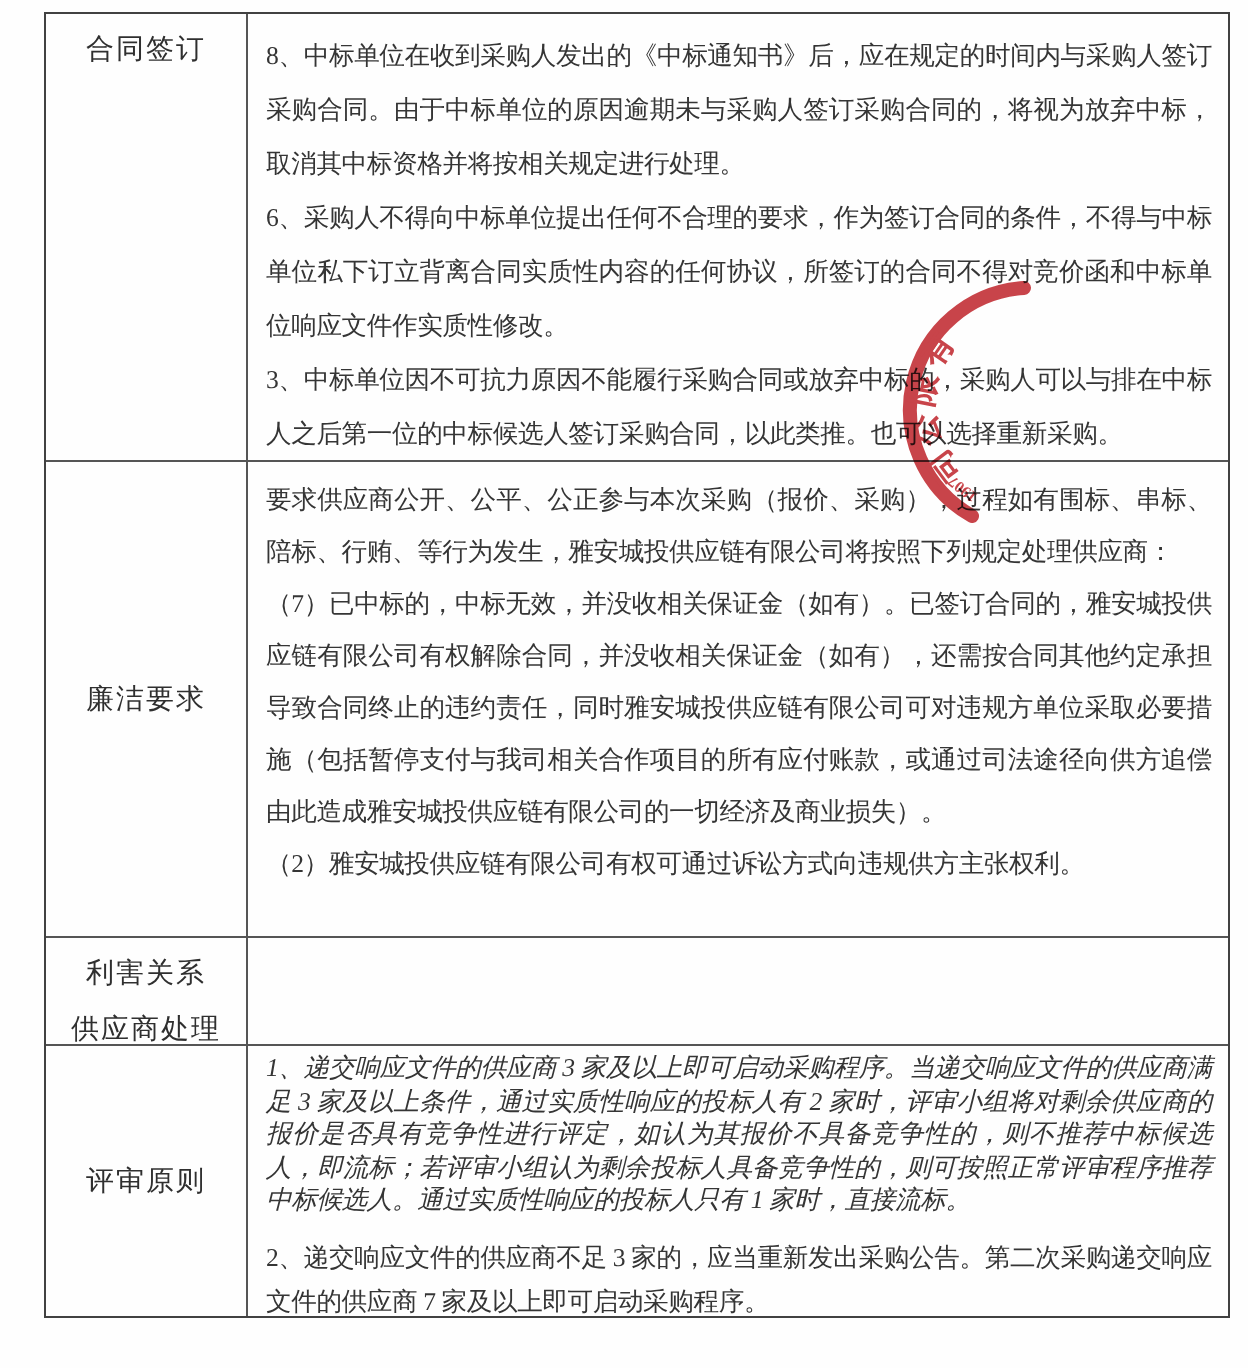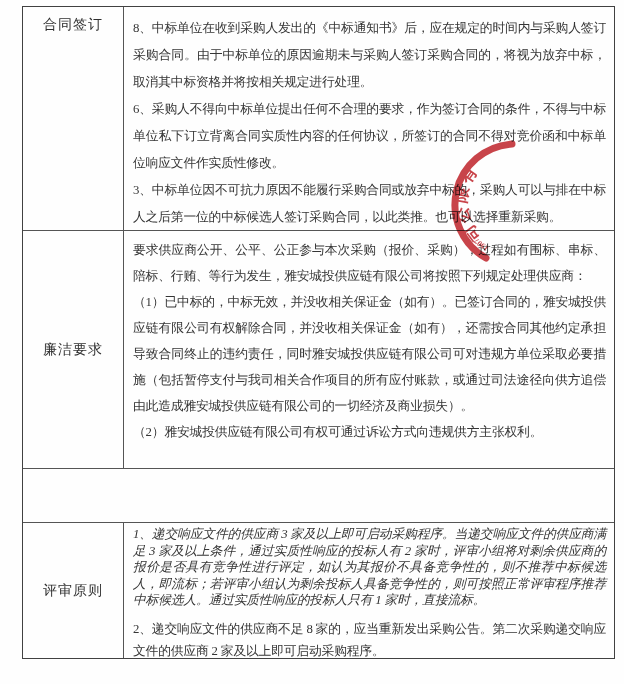--- a/index.html
+++ b/index.html
@@ -79,35 +79,39 @@
         <p>3、中标单位因不可抗力原因不能履行采购合同或放弃中标的，采购人可以与排在中标人之后第一位的中标候选人签订采购合同，以此类推。也可以选择重新采购。</p>
       </div>
     </div>
 
     <div class="row row2">
       <div class="hcell center">
         <div>廉洁要求</div>
       </div>
       <div class="ccell">
         <p>要求供应商公开、公平、公正参与本次采购（报价、采购），过程如有围标、串标、陪标、行贿、等行为发生，雅安城投供应链有限公司将按照下列规定处理供应商：</p>
-        <p>（1）已中标的，中标无效，并没收相关保证金（如有）。已签订合同的，雅安城投供应链有限公司有权解除合同，并没收相关保证金（如有），还需按合同其他约定承担导致合同终止的违约责任，同时雅安城投供应链有限公司可对违规方单位采取必要措施（包括暂停支付与我司相关合作项目的所有应付账款，或通过司法途径向供方追偿由此造成雅安城投供应链有限公司的一切经济及商业损失）。</p>
+        <p>（7）已中标的，中标无效，并没收相关保证金（如有）。已签订合同的，雅安城投供应链有限公司有权解除合同，并没收相关保证金（如有），还需按合同其他约定承担导致合同终止的违约责任，同时雅安城投供应链有限公司可对违规方单位采取必要措施（包括暂停支付与我司相关合作项目的所有应付账款，或通过司法途径向供方追偿由此造成雅安城投供应链有限公司的一切经济及商业损失）。</p>
         <p>（2）雅安城投供应链有限公司有权可通过诉讼方式向违规供方主张权利。</p>
       </div>
     </div>
 
     <div class="row row3">
+      <div class="hcell">
+        <div>利害关系</div>
+        <div>供应商处理</div>
+      </div>
     </div>
 
     <div class="row row4">
       <div class="hcell center">
         <div>评审原则</div>
       </div>
       <div class="ccell">
         <p class="p-tight">1、递交响应文件的供应商 3 家及以上即可启动采购程序。当递交响应文件的供应商满足 3 家及以上条件，通过实质性响应的投标人有 2 家时，评审小组将对剩余供应商的报价是否具有竞争性进行评定，如认为其报价不具备竞争性的，则不推荐中标候选人，即流标；若评审小组认为剩余投标人具备竞争性的，则可按照正常评审程序推荐中标候选人。通过实质性响应的投标人只有 1 家时，直接流标。</p>
-        <p class="p-loose">2、递交响应文件的供应商不足 8 家的，应当重新发出采购公告。第二次采购递交响应文件的供应商 2 家及以上即可启动采购程序。</p>
+        <p class="p-loose">2、递交响应文件的供应商不足 3 家的，应当重新发出采购公告。第二次采购递交响应文件的供应商 7 家及以上即可启动采购程序。</p>
       </div>
     </div>
 
   </div>
 
   <svg class="seal" viewBox="0 0 100 140">
     <path d="M 74 10 A 61 61 0 0 0 48 124" fill="none" stroke="#c5343a" stroke-width="7" stroke-linecap="round"></path>
     <text x="31" y="46" font-size="16" fill="#c5343a" text-anchor="middle" transform="rotate(-55 31 41)">有</text>
     <text x="24" y="66" font-size="16" fill="#c5343a" text-anchor="middle" transform="rotate(-79 24 61)">限</text>
     <text x="25" y="86" font-size="16" fill="#c5343a" text-anchor="middle" transform="rotate(-103 25 81)">公</text>

